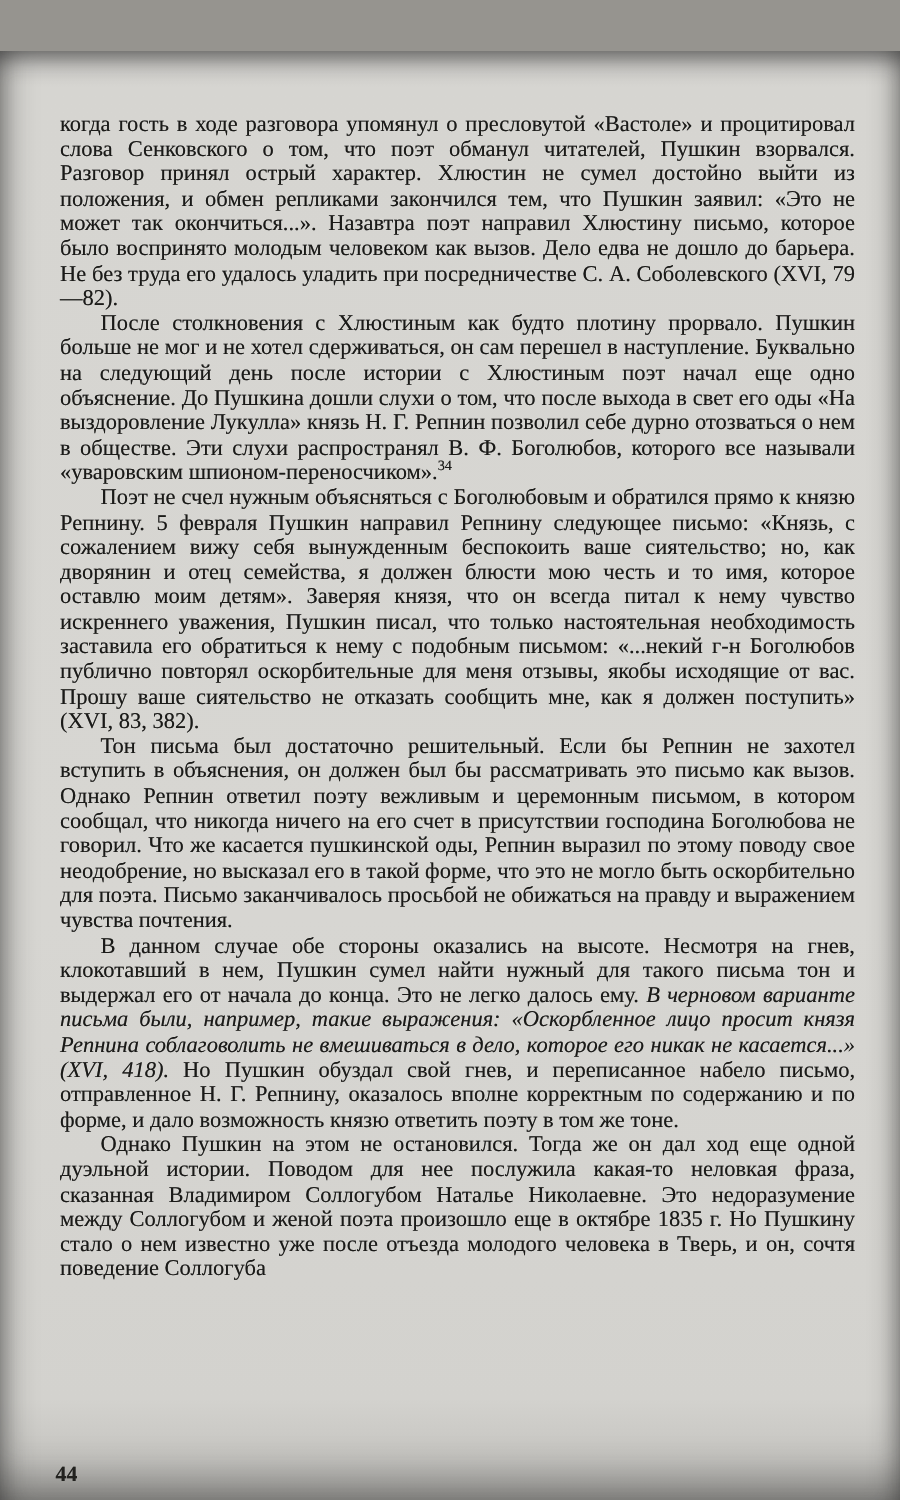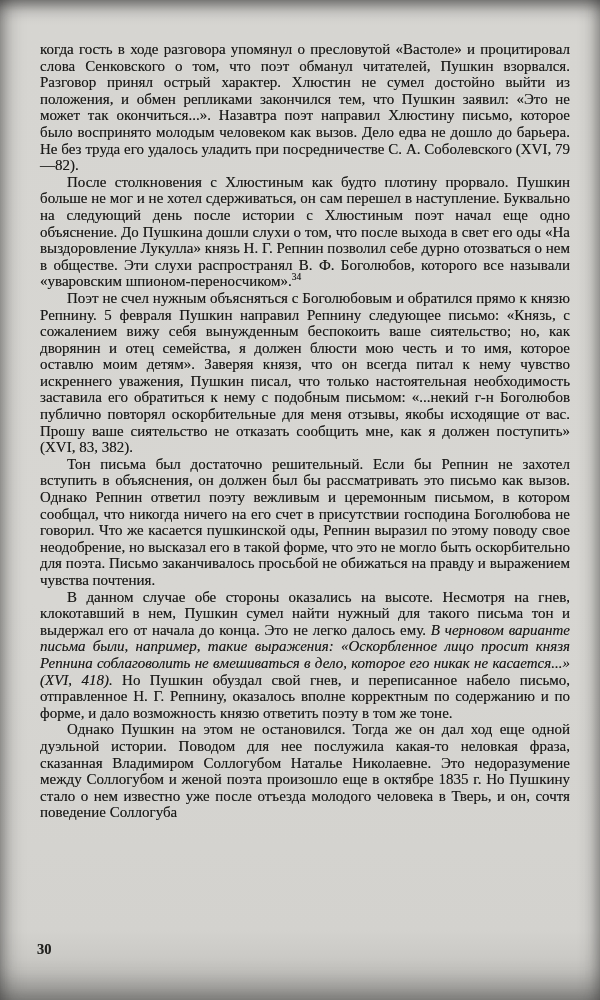--- a/index.html
+++ b/index.html
@@ -16,20 +16,21 @@
   }
   .page {
     position: absolute;
     inset: 0;
     background: linear-gradient(180deg, #c7c6c3 0%, #d6d5d1 2.5%, #d7d6d2 60%, #d3d2ce 93%, #bdbcb8 100%);
     box-shadow:
       inset 0 12px 14px -7px rgba(35,35,35,.55),
       inset 16px 0 20px -13px rgba(35,35,35,.50),
       inset -14px 0 18px -11px rgba(35,35,35,.45),
       inset 0 -30px 26px -16px rgba(35,35,35,.40);
+    margin-top: 34px;
   }
   .text-block {
     position: absolute;
     left: 40px;
     right: 30px;
     top: 41px;
     color: #1a1a18;
     font-size: 15px;
     line-height: 16.6px;
     text-align: justify;
@@ -66,14 +67,14 @@
 
 <div class="page">
   <div class="text-block">
       <p class="para"><span>когда гость в ходе разговора упомянул о пресловутой «Вастоле» и процитировал слова Сенковского о том, что поэт обманул читателей, Пушкин взорвался. Разговор принял острый характер. Хлюстин не сумел достойно выйти из положения, и обмен репликами закончился тем, что Пушкин заявил: «Это не может так окончиться...». Назавтра поэт направил Хлюстину письмо, которое было воспринято молодым человеком как вызов. Дело едва не дошло до барьера. Не без труда его удалось уладить при посредничестве С. А. Соболевского (XVI, 79—82).</span></p>
       <p class="para indent"><span>После столкновения с Хлюстиным как будто плотину прорвало. Пушкин больше не мог и не хотел сдерживаться, он сам перешел в наступление. Буквально на следующий день после истории с Хлюстиным поэт начал еще одно объяснение. До Пушкина дошли слухи о том, что после выхода в свет его оды «На выздоровление Лукулла» князь Н. Г. Репнин позволил себе дурно отозваться о нем в обществе. Эти слухи распространял В. Ф. Боголюбов, которого все называли «уваровским шпионом-переносчиком».</span><sup>34</sup></p>
       <p class="para indent"><span>Поэт не счел нужным объясняться с Боголюбовым и обратился прямо к князю Репнину. 5 февраля Пушкин направил Репнину следующее письмо: «Князь, с сожалением вижу себя вынужденным беспокоить ваше сиятельство; но, как дворянин и отец семейства, я должен блюсти мою честь и то имя, которое оставлю моим детям». Заверяя князя, что он всегда питал к нему чувство искреннего уважения, Пушкин писал, что только настоятельная необходимость заставила его обратиться к нему с подобным письмом: «...некий г-н Боголюбов публично повторял оскорбительные для меня отзывы, якобы исходящие от вас. Прошу ваше сиятельство не отказать сообщить мне, как я должен поступить» (XVI, 83, 382).</span></p>
       <p class="para indent"><span>Тон письма был достаточно решительный. Если бы Репнин не захотел вступить в объяснения, он должен был бы рассматривать это письмо как вызов. Однако Репнин ответил поэту вежливым и церемонным письмом, в котором сообщал, что никогда ничего на его счет в присутствии господина Боголюбова не говорил. Что же касается пушкинской оды, Репнин выразил по этому поводу свое неодобрение, но высказал его в такой форме, что это не могло быть оскорбительно для поэта. Письмо заканчивалось просьбой не обижаться на правду и выражением чувства почтения.</span></p>
       <p class="para indent"><span>В данном случае обе стороны оказались на высоте. Несмотря на гнев, клокотавший в нем, Пушкин сумел найти нужный для такого письма тон и выдержал его от начала до конца. Это не легко далось ему. </span><span class="italic">В черновом варианте письма были, например, такие выражения: «Оскорбленное лицо просит князя Репнина соблаговолить не вмешиваться в дело, которое его никак не касается...» (XVI, 418). </span><span>Но Пушкин обуздал свой гнев, и переписанное набело письмо, отправленное Н. Г. Репнину, оказалось вполне корректным по содержанию и по форме, и дало возможность князю ответить поэту в том же тоне.</span></p>
       <p class="para indent"><span>Однако Пушкин на этом не остановился. Тогда же он дал ход еще одной дуэльной истории. Поводом для нее послужила какая-то неловкая фраза, сказанная Владимиром Соллогубом Наталье Николаевне. Это недоразумение между Соллогубом и женой поэта произошло еще в октябре 1835 г. Но Пушкину стало о нем известно уже после отъезда молодого человека в Тверь, и он, сочтя поведение Соллогуба</span></p>
     </div>
-  <div class="page-number">30</div>
+  <div class="page-number">44</div>
 </div>
 
 </body></html>

